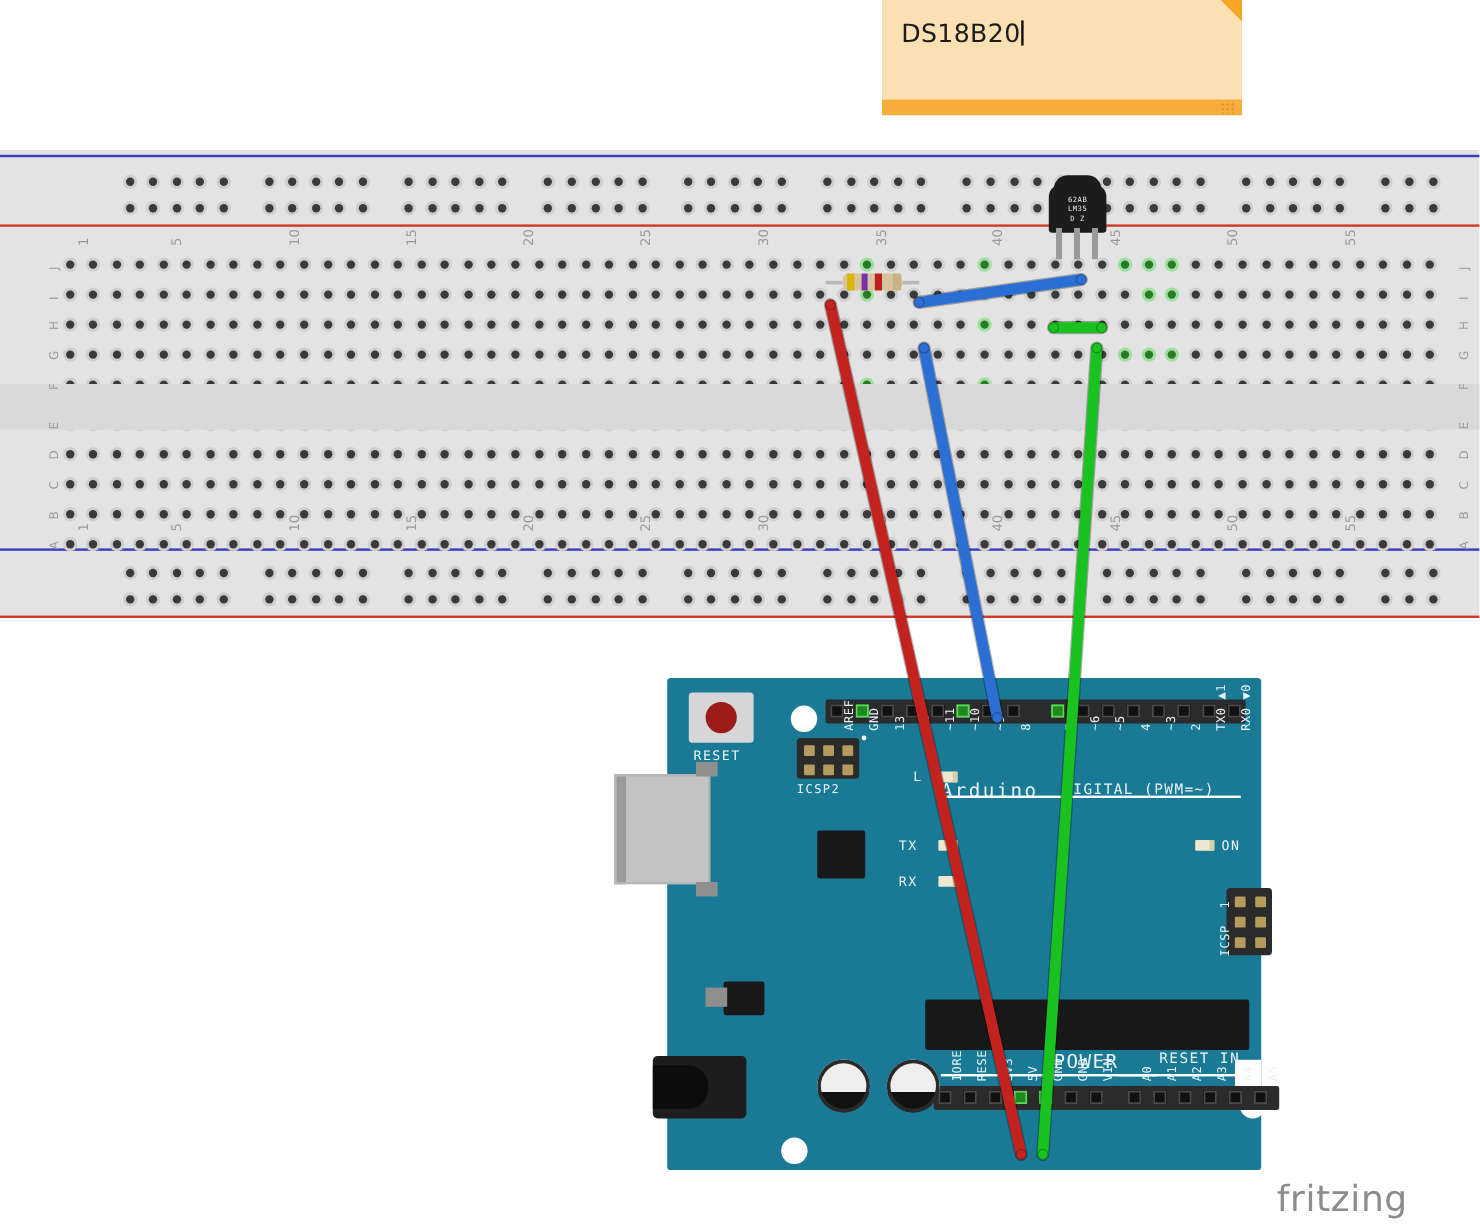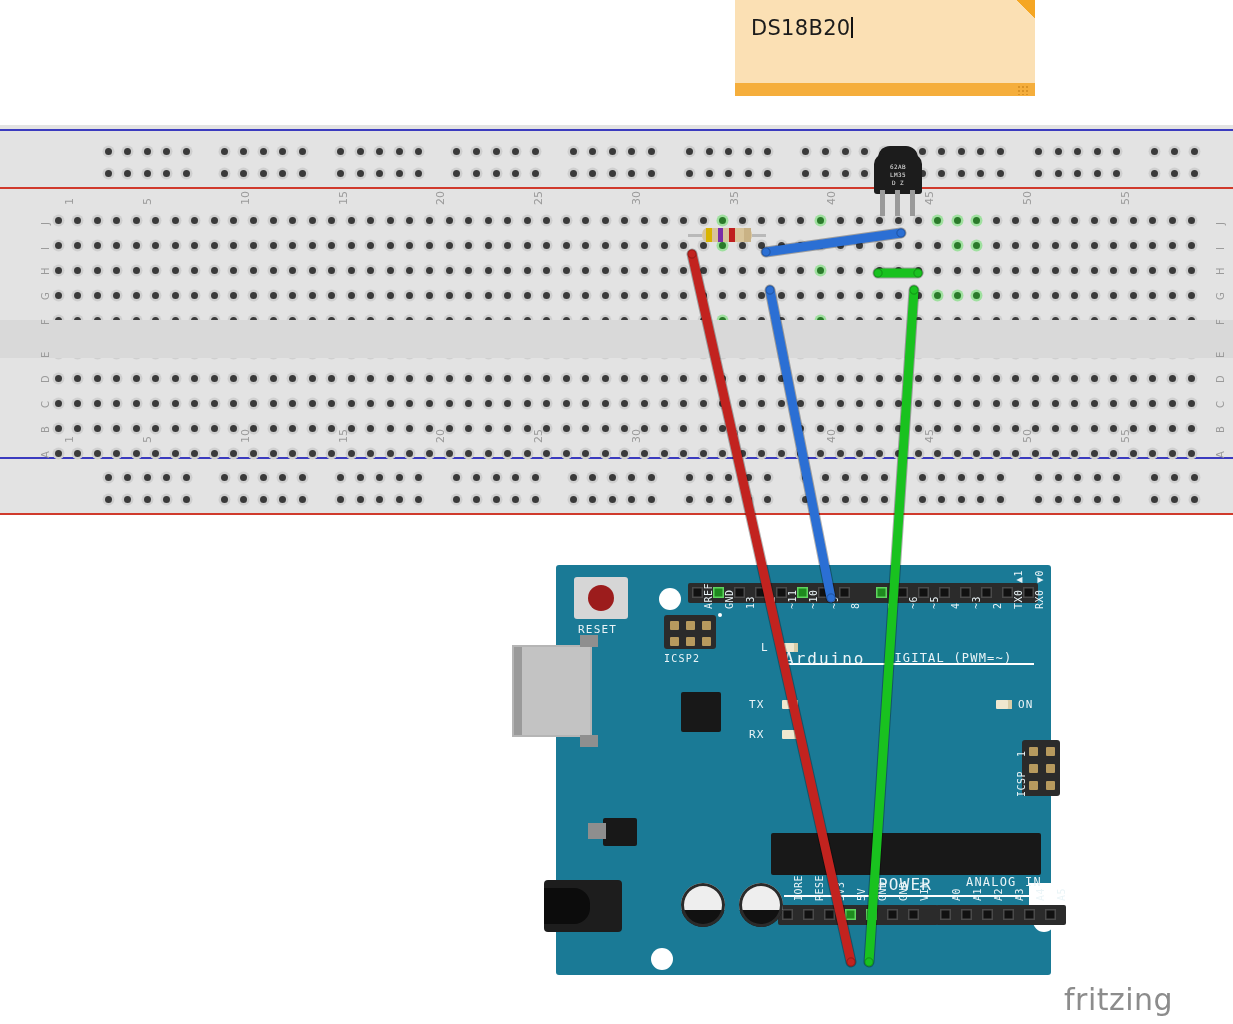--- a/index.html
+++ b/index.html
@@ -1059,21 +1059,21 @@
       <div class="pin" style="left: 67px;"></div>
       <div class="pin" style="left: 88px;"></div>
       <div class="pin" style="left: 109px;"></div>
     </div>
     <div class="plabel" style="left: 395px; top: 336px;">A0</div>
     <div class="plabel" style="left: 416px; top: 336px;">A1</div>
     <div class="plabel" style="left: 437px; top: 336px;">A2</div>
     <div class="plabel" style="left: 458px; top: 336px;">A3</div>
     <div class="plabel" style="left: 479px; top: 336px;">A4</div>
     <div class="plabel" style="left: 500px; top: 336px;">A5</div>
-    <div class="btext" style="left: 410px; top: 310px; font-size: 12px;">ANALOG IN</div>
+    <div class="btext" style="left: 410px; top: 310px; font-size: 12px;">RESET IN</div>
     <div class="chip" style="left: 125px; top: 127px; width: 40px; height: 40px;"></div>
     <div class="chip" style="left: 215px; top: 268px; width: 270px; height: 42px; border-radius: 2px;"></div>
     <div class="chip" style="left: 47px; top: 253px; width: 34px; height: 28px;"></div>
     <div class="" style="position: absolute; left: 32px; top: 258px; width: 18px; height: 16px; background: rgb(142, 142, 142);"></div>
     <div class="ecap" style="left: 125px; top: 318px;"></div>
     <div class="ecap" style="left: 183px; top: 318px;"></div>
     <div class="btext" style="left: 228px; top: 84px; font-size: 16px; letter-spacing: 2px;">Arduino</div>
   </div>
 
 <div id="usb">

